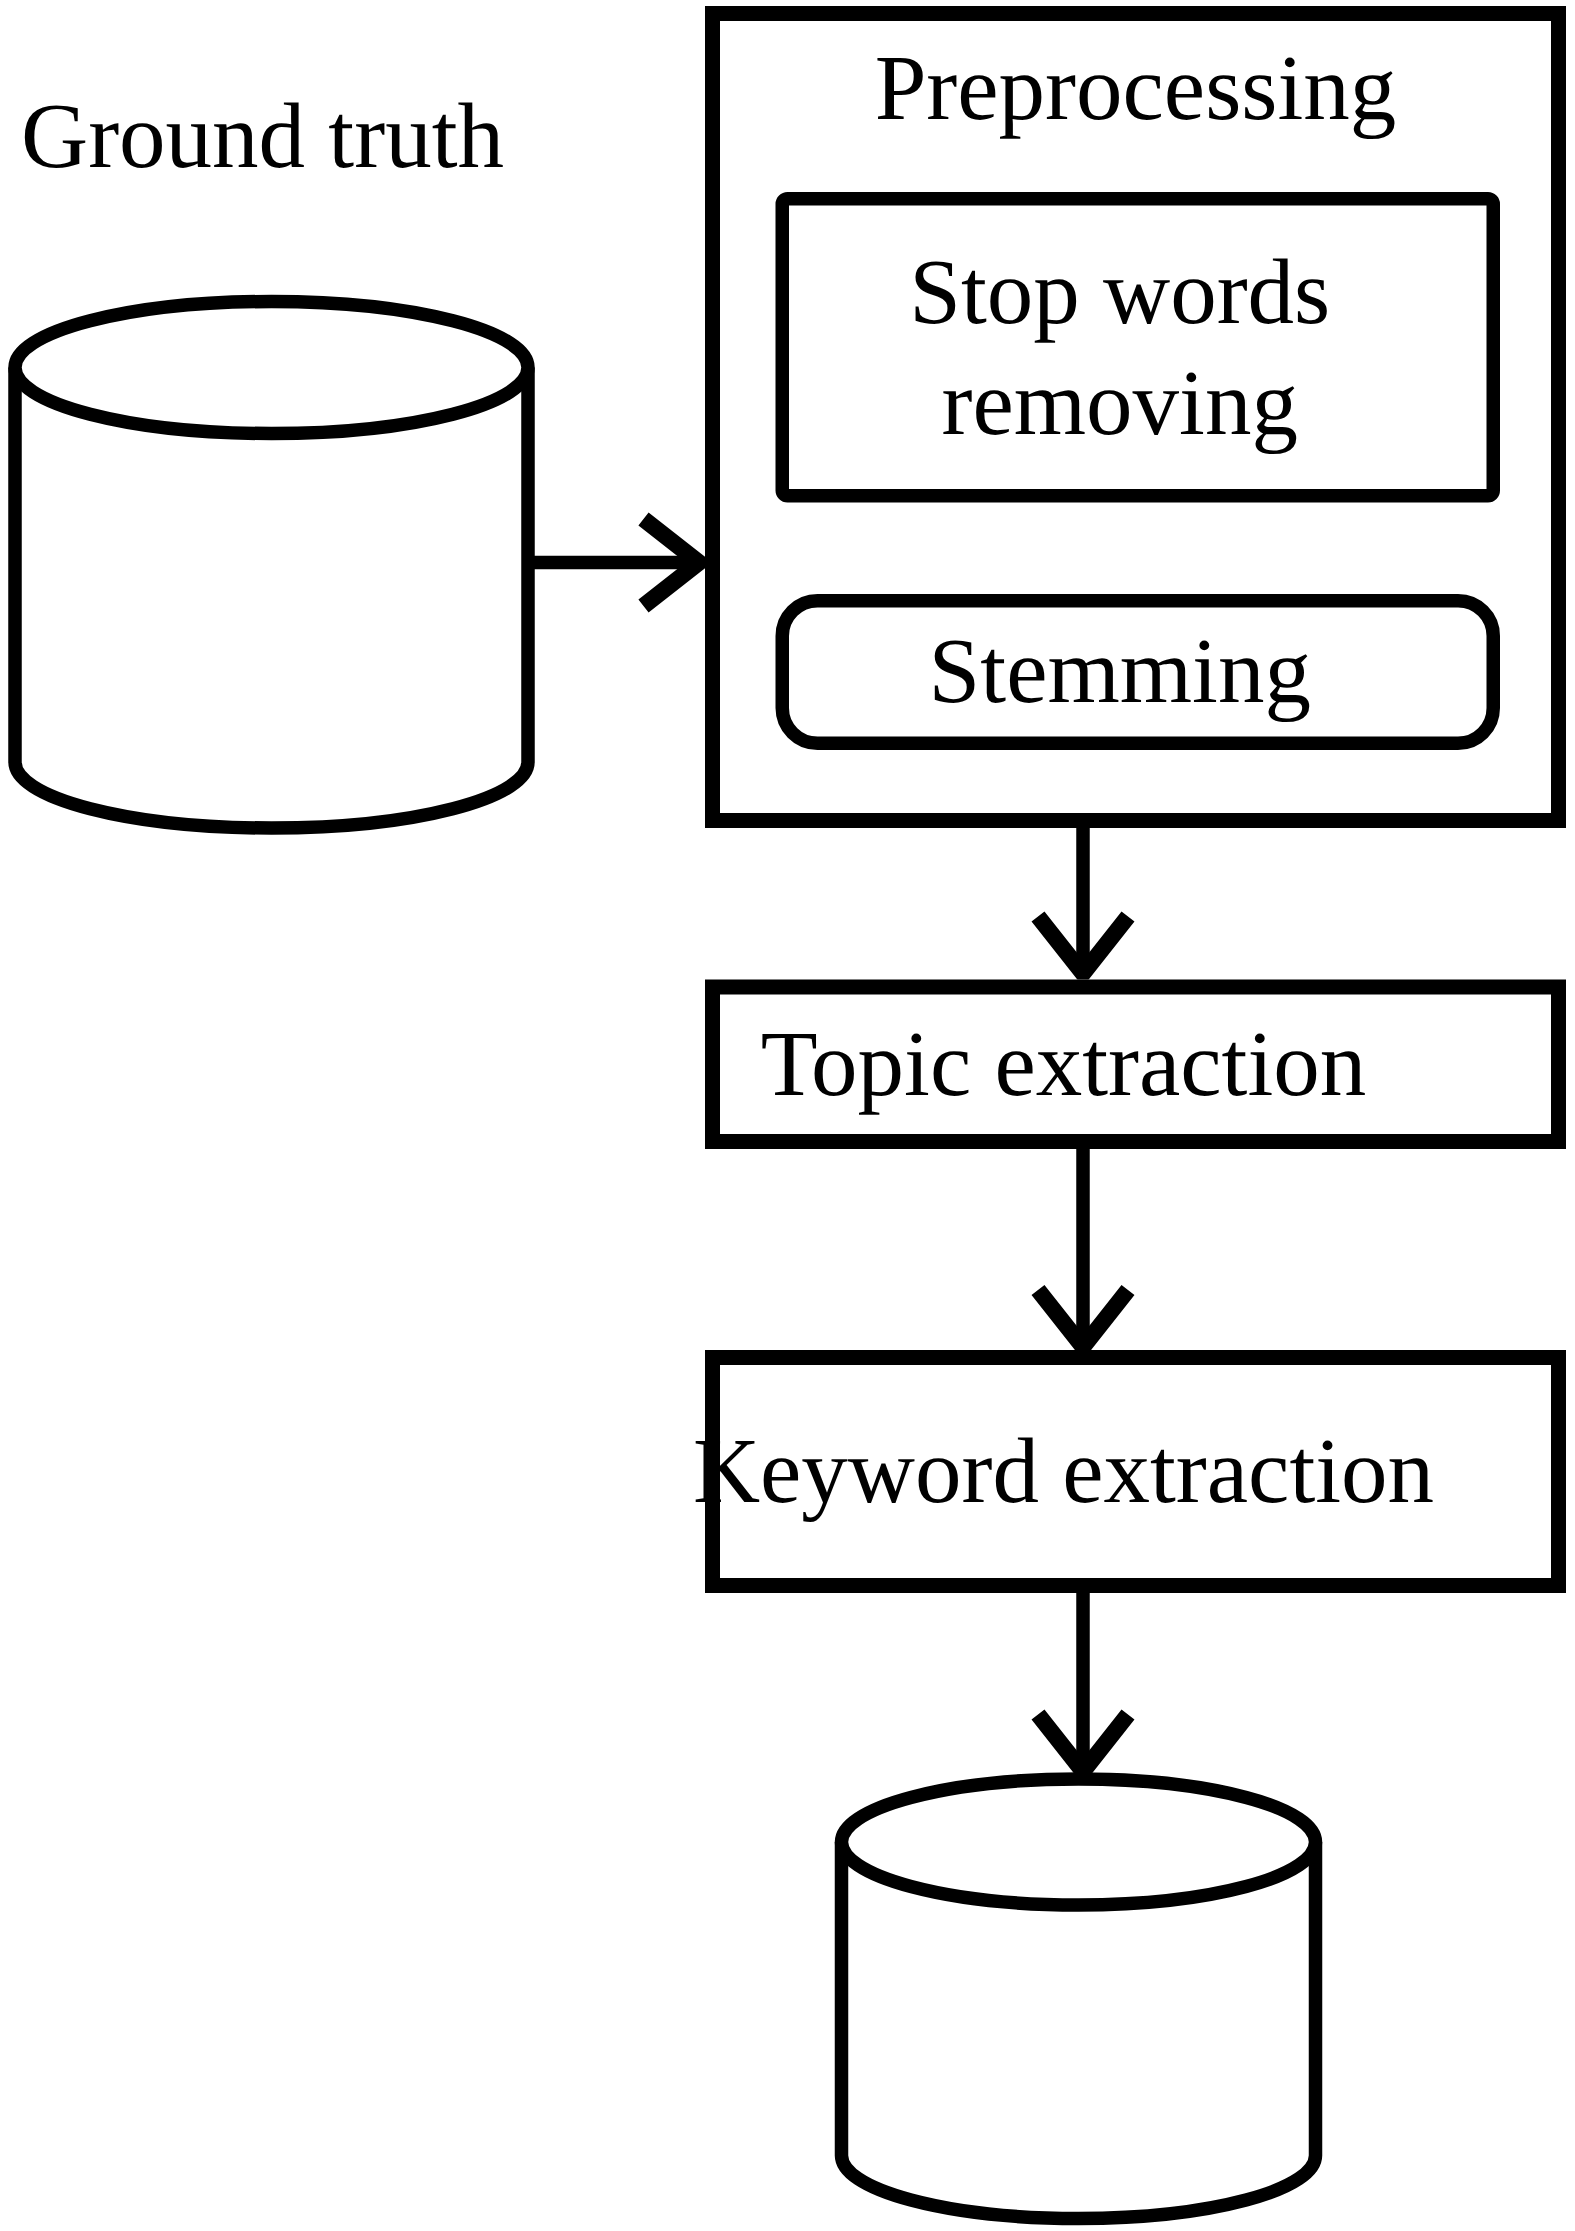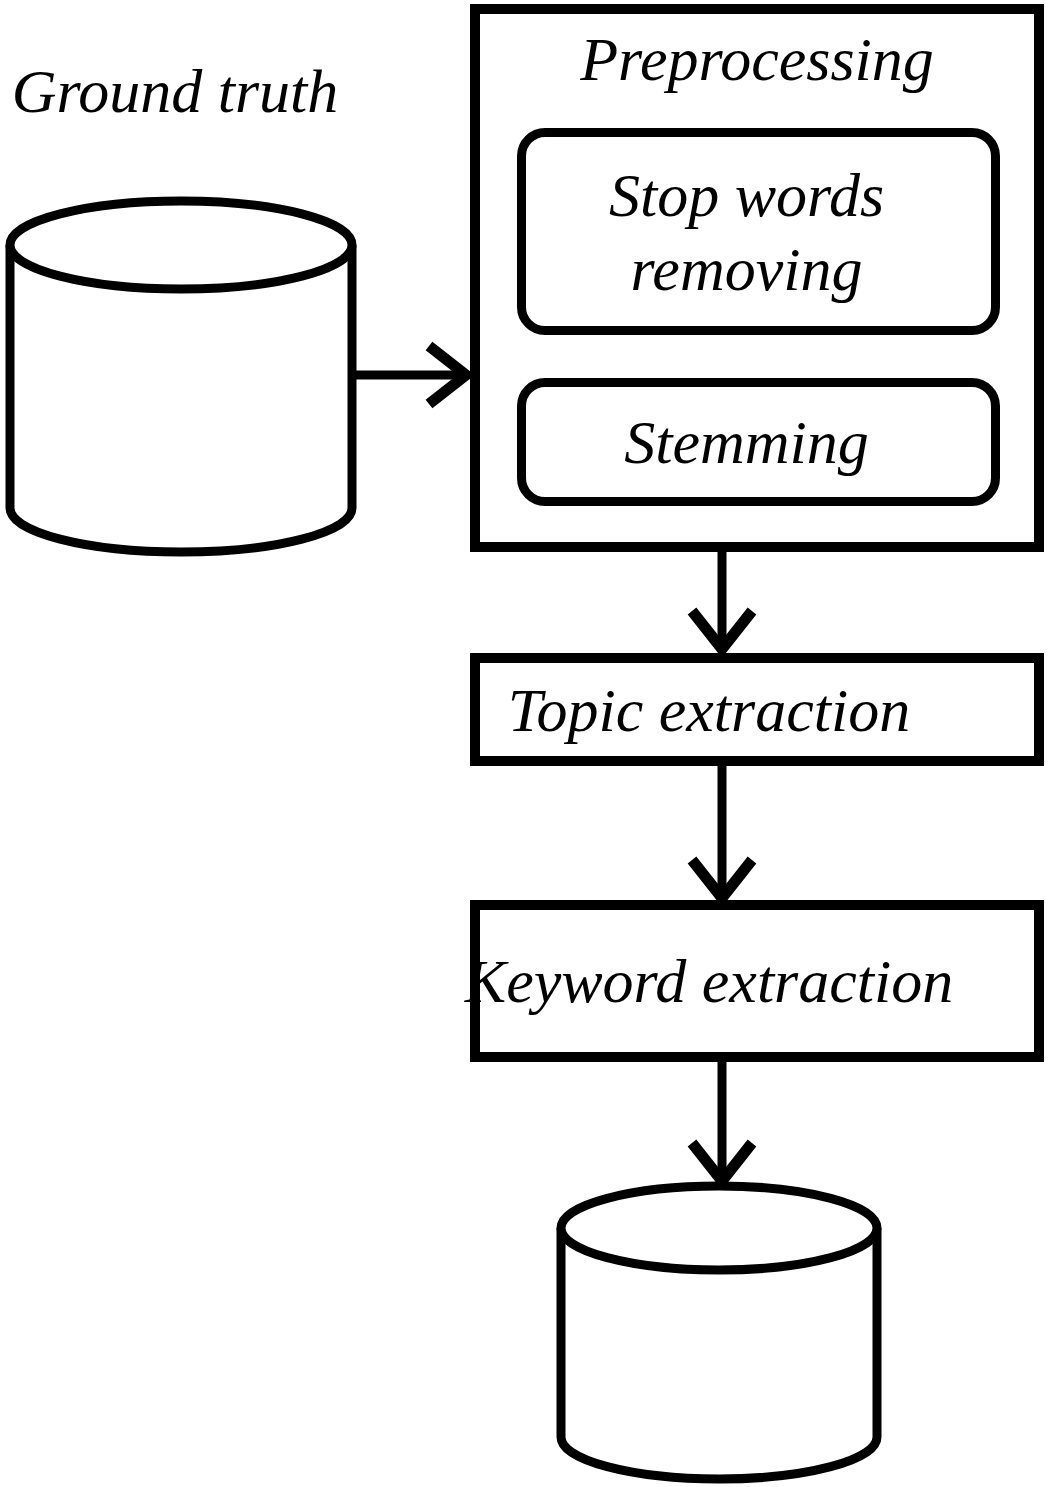--- a/index.html
+++ b/index.html
@@ -12,42 +12,41 @@
     color: #000000;
     overflow: hidden;
   }
   #shapes { position: absolute; left: 0; top: 0; }
   .label {
     font-size: 62px;
     line-height: 74px;
     white-space: pre-line;
     text-align: center;
     color: #000000;
-    font-style: italic;
   }
   .abs { position: absolute; }
   .box {
     position: absolute;
     box-sizing: border-box;
     background: #ffffff;
     border: 10px solid #000000;
     display: flex;
     align-items: center;
     justify-content: center;
   }
   .rounded {
     border-width: 9px;
   }
   #pre-box {
     left: 470px; top: 4px; width: 574px; height: 548px;
     display: block;
   }
   #pre-title { margin-top: 8px; }
-  #stop-box  { left: 517px; top: 128px; width: 483px; height: 207px; border-radius: 28px; }
-  #stem-box  { left: 517px; top: 378px; width: 483px; height: 128px; border-radius: 28px; }
+  #stop-box  { left: 517px; top: 128px; width: 483px; height: 207px; border-radius: 8px; }
+  #stem-box  { left: 517px; top: 396px; width: 483px; height: 104px; border-radius: 28px; }
   #topic-box { left: 470px; top: 653px; width: 574px; height: 113px; }
   #keyword-box { left: 470px; top: 900px; width: 574px; height: 162px; }
   .shift-sm { transform: translateX(-12px); }
   .shift-lg { transform: translateX(-48px); }
   #gt-label       { left: 0px;   top: 54px;   width: 350px; }
   #fake-label     { left: 10px;  top: 320px;  width: 342px; }
   #blacklist-label{ left: 561px; top: 1328px; width: 316px; }
 </style>
 </head>
 <body>

